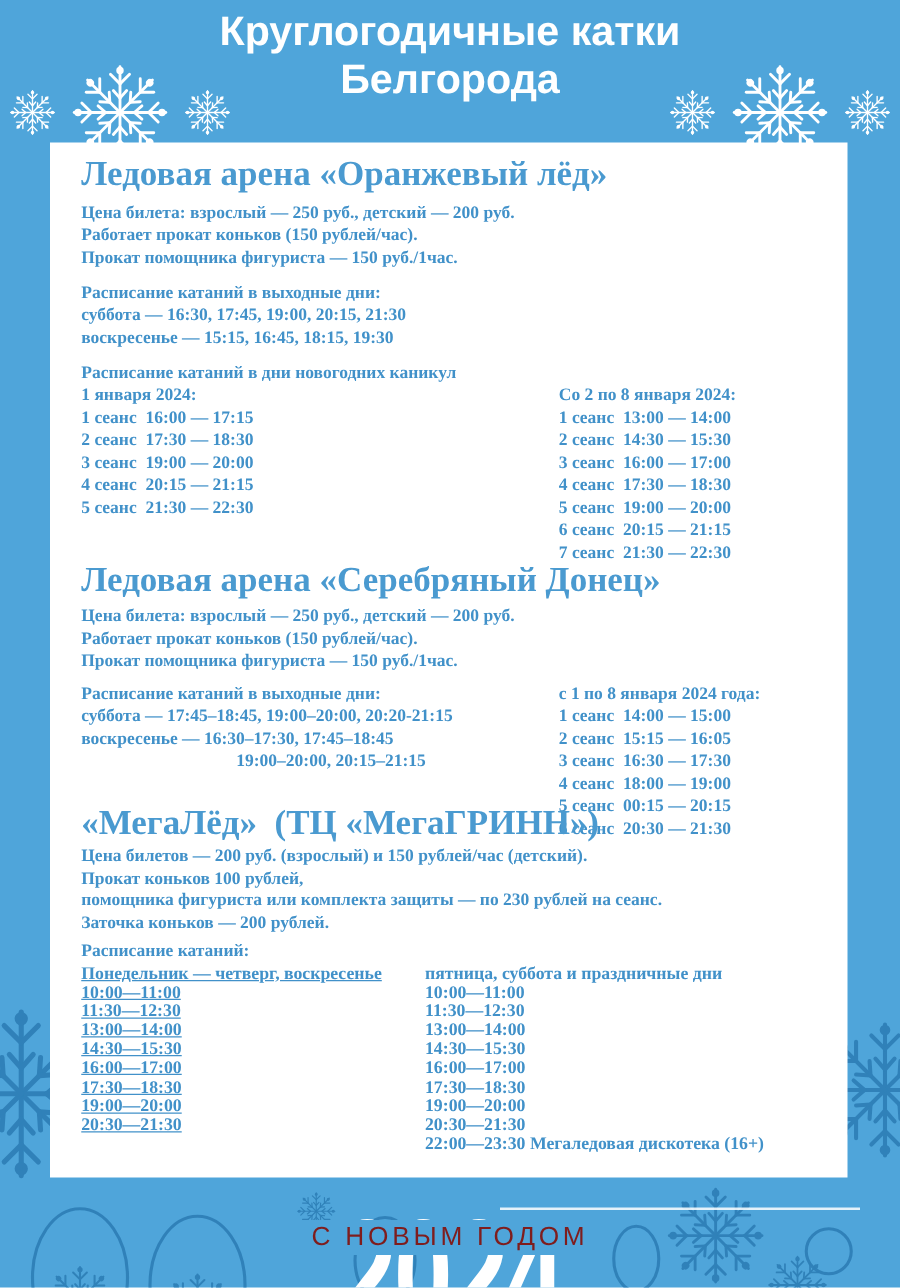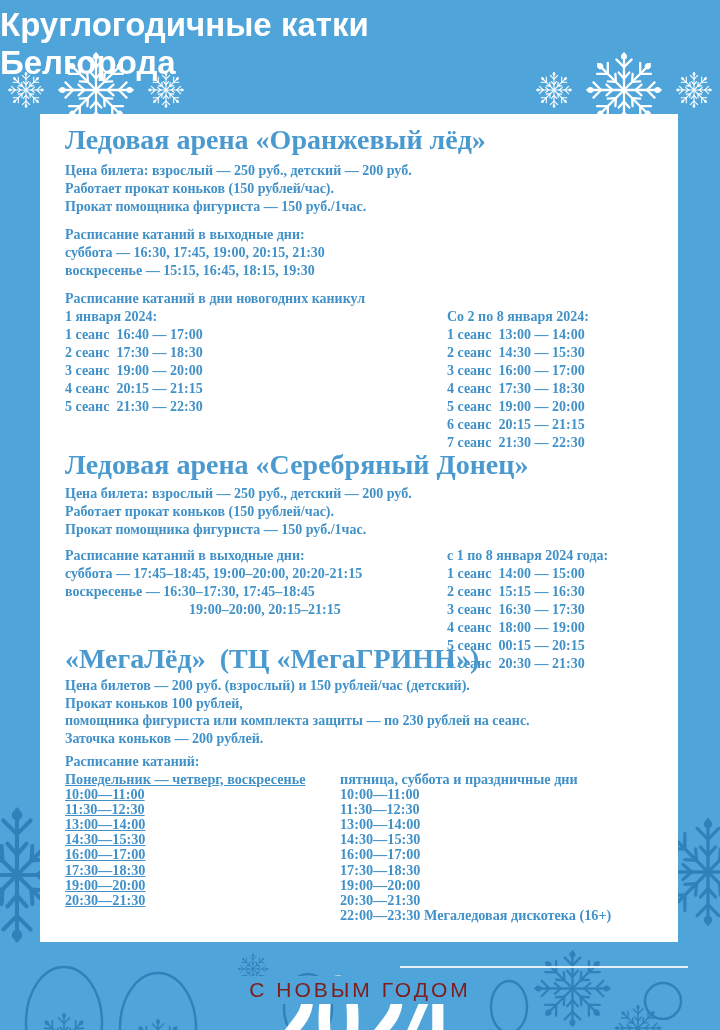--- a/index.html
+++ b/index.html
@@ -11,21 +11,21 @@
     font-family:"Liberation Serif", serif;
   }
   
   .deco { position:absolute; pointer-events:none; }
   .deco-dark { color:#2F80B8; opacity:.95; }
   .deco-white { color:#FFFFFF; }
   .behind { z-index:0; }
   
   .header-title {
     position:absolute; top:6px; left:0; width:720px;
-    color:#FFFFFF; z-index:1;
+    text-align:center; color:#FFFFFF; z-index:1;
     font-family:"Liberation Sans", sans-serif;
     font-weight:bold; font-size:33px; line-height:38px;
   }
   .flake-cluster {
     position:absolute; top:48px; width:188px; height:84px;
     display:flex; align-items:center; justify-content:space-around; z-index:1;
   }
   .flake-cluster.left { left:2px; }
   .flake-cluster.right { right:2px; }
   
@@ -180,21 +180,21 @@
         <div>
             <div class="line">суббота — 16:30, 17:45, 19:00, 20:15, 21:30</div>
             <div class="line">воскресенье — 15:15, 16:45, 18:15, 19:30</div>
           </div>
       </div>
       <div class="block line">Расписание катаний в дни новогодних каникул</div>
       <div class="cols">
         <div class="col-left">
           <div class="line">1 января 2024:</div>
           <div>
-              <div class="line">1 сеанс  16:40 — 17:00</div>
+              <div class="line">1 сеанс  16:00 — 17:15</div>
               <div class="line">2 сеанс  17:30 — 18:30</div>
               <div class="line">3 сеанс  19:00 — 20:00</div>
               <div class="line">4 сеанс  20:15 — 21:15</div>
               <div class="line">5 сеанс  21:30 — 22:30</div>
             </div>
         </div>
         <div class="col-right">
           <div class="line">Со 2 по 8 января 2024:</div>
           <div>
               <div class="line">1 сеанс  13:00 — 14:00</div>
@@ -222,21 +222,21 @@
           <div>
               <div class="line">суббота — 17:45–18:45, 19:00–20:00, 20:20-21:15</div>
               <div class="line">воскресенье — 16:30–17:30, 17:45–18:45</div>
             </div>
           <div class="line indent">19:00–20:00, 20:15–21:15</div>
         </div>
         <div class="col-right">
           <div class="line">с 1 по 8 января 2024 года:</div>
           <div>
               <div class="line">1 сеанс  14:00 — 15:00</div>
-              <div class="line">2 сеанс  15:15 — 16:30</div>
+              <div class="line">2 сеанс  15:15 — 16:05</div>
               <div class="line">3 сеанс  16:30 — 17:30</div>
               <div class="line">4 сеанс  18:00 — 19:00</div>
               <div class="line">5 сеанс  00:15 — 20:15</div>
               <div class="line">6 сеанс  20:30 — 21:30</div>
             </div>
         </div>
       </div>
     </section>
 
     <section class="sec3">

